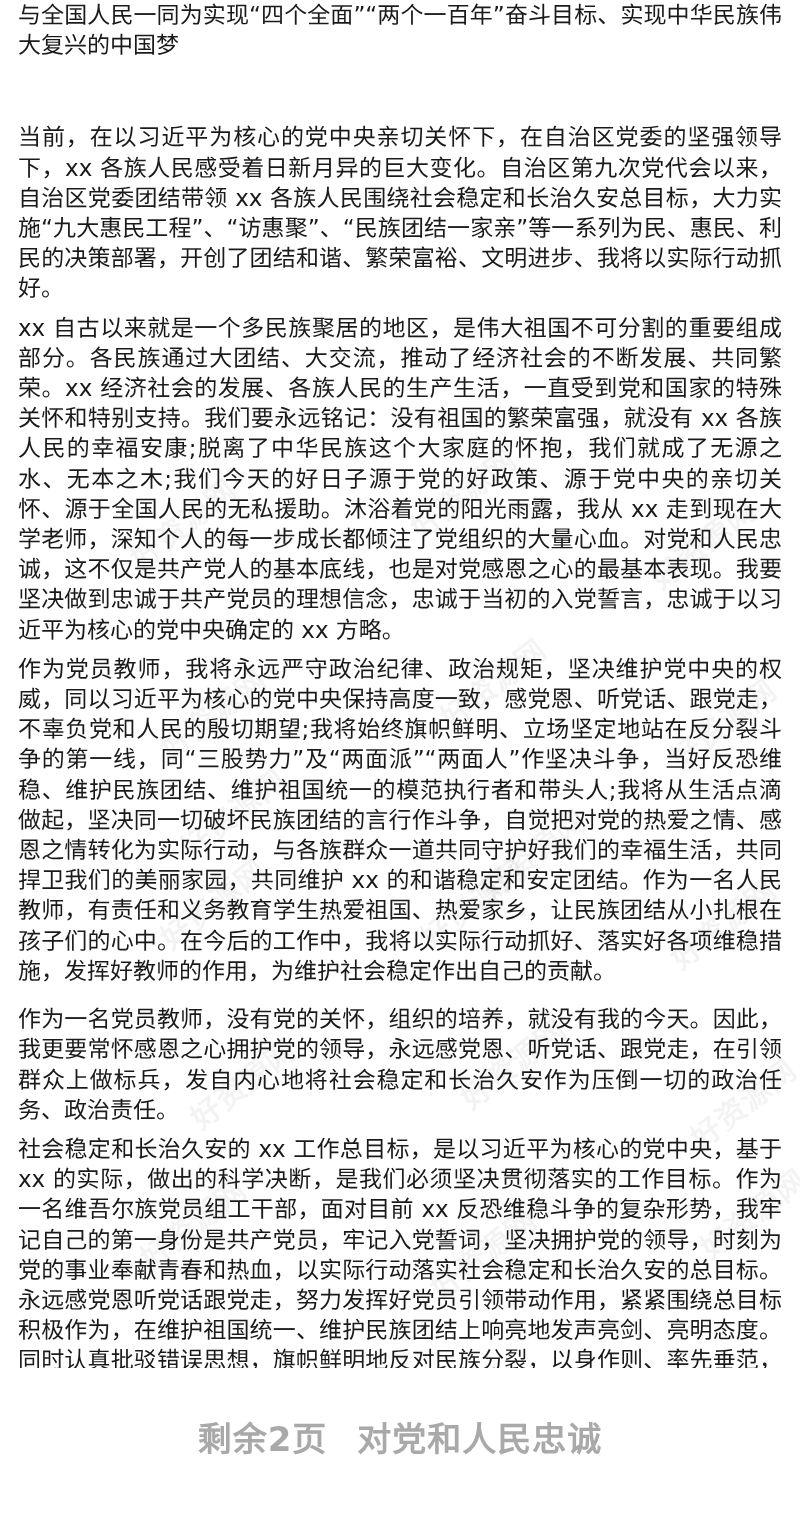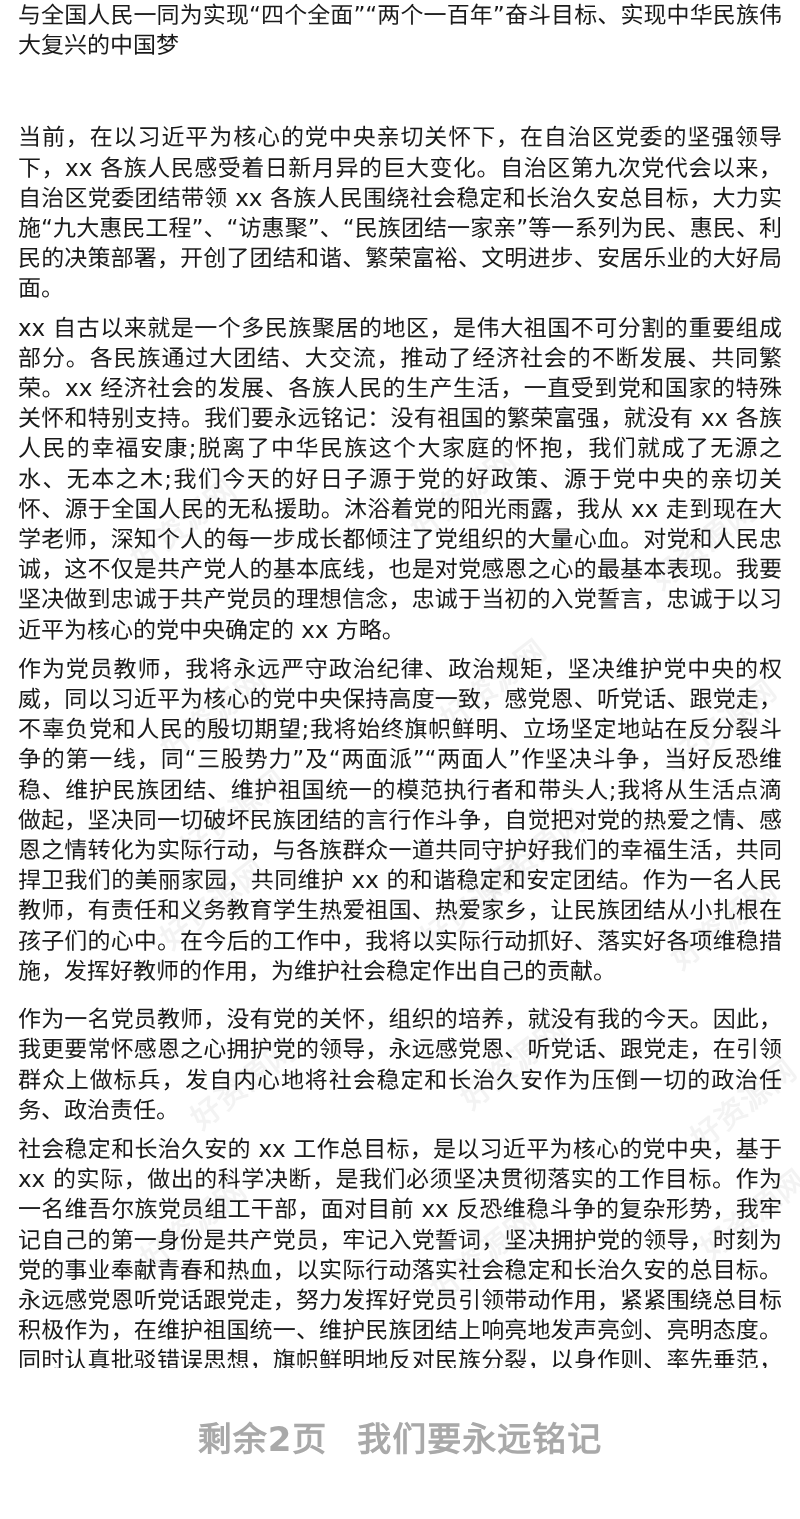--- a/index.html
+++ b/index.html
@@ -132,21 +132,21 @@
     <span class="watermark-mark" style="left:690px; top:1190px;">好资源网</span>
   </div>
 
   <div id="doc-body">
 
     <p class="para lead">与全国人民一同为实现“四个全面”“两个一百年”奋斗目标、实现中华民族伟大复兴的中国梦</p>
 
     <div class="spacer-block"></div>
 
 
-    <p class="para">当前，在以习近平为核心的党中央亲切关怀下，在自治区党委的坚强领导下，xx 各族人民感受着日新月异的巨大变化。自治区第九次党代会以来，自治区党委团结带领 xx 各族人民围绕社会稳定和长治久安总目标，大力实施“九大惠民工程”、“访惠聚”、“民族团结一家亲”等一系列为民、惠民、利民的决策部署，开创了团结和谐、繁荣富裕、文明进步、安居乐业的大好局面。</p>
+    <p class="para">当前，在以习近平为核心的党中央亲切关怀下，在自治区党委的坚强领导下，xx 各族人民感受着日新月异的巨大变化。自治区第九次党代会以来，自治区党委团结带领 xx 各族人民围绕社会稳定和长治久安总目标，大力实施“九大惠民工程”、“访惠聚”、“民族团结一家亲”等一系列为民、惠民、利民的决策部署，开创了团结和谐、繁荣富裕、文明进步、我将以实际行动抓好。</p>
 
     <div class="para-gap"></div>
 
     <p class="para">xx 自古以来就是一个多民族聚居的地区，是伟大祖国不可分割的重要组成部分。各民族通过大团结、大交流，推动了经济社会的不断发展、共同繁荣。xx 经济社会的发展、各族人民的生产生活，一直受到党和国家的特殊关怀和特别支持。我们要永远铭记：没有祖国的繁荣富强，就没有 xx 各族人民的幸福安康;脱离了中华民族这个大家庭的怀抱，我们就成了无源之水、无本之木;我们今天的好日子源于党的好政策、源于党中央的亲切关怀、源于全国人民的无私援助。沐浴着党的阳光雨露，我从 xx 走到现在大学老师，深知个人的每一步成长都倾注了党组织的大量心血。对党和人民忠诚，这不仅是共产党人的基本底线，也是对党感恩之心的最基本表现。我要坚决做到忠诚于共产党员的理想信念，忠诚于当初的入党誓言，忠诚于以习近平为核心的党中央确定的 xx 方略。</p>
 
     <div class="para-gap"></div>
 
     <p class="para">作为党员教师，我将永远严守政治纪律、政治规矩，坚决维护党中央的权威，同以习近平为核心的党中央保持高度一致，感党恩、听党话、跟党走，不辜负党和人民的殷切期望;我将始终旗帜鲜明、立场坚定地站在反分裂斗争的第一线，同“三股势力”及“两面派”“两面人”作坚决斗争，当好反恐维稳、维护民族团结、维护祖国统一的模范执行者和带头人;我将从生活点滴做起，坚决同一切破坏民族团结的言行作斗争，自觉把对党的热爱之情、感恩之情转化为实际行动，与各族群众一道共同守护好我们的幸福生活，共同捍卫我们的美丽家园，共同维护 xx 的和谐稳定和安定团结。作为一名人民教师，有责任和义务教育学生热爱祖国、热爱家乡，让民族团结从小扎根在孩子们的心中。在今后的工作中，我将以实际行动抓好、落实好各项维稳措施，发挥好教师的作用，为维护社会稳定作出自己的贡献。</p>
 
     <div class="para-gap"></div>
@@ -159,17 +159,17 @@
     <div class="para-gap"></div>
 
     <p class="para">社会稳定和长治久安的 xx 工作总目标，是以习近平为核心的党中央，基于 xx 的实际，做出的科学决断，是我们必须坚决贯彻落实的工作目标。作为一名维吾尔族党员组工干部，面对目前 xx 反恐维稳斗争的复杂形势，我牢记自己的第一身份是共产党员，牢记入党誓词，坚决拥护党的领导，时刻为党的事业奉献青春和热血，以实际行动落实社会稳定和长治久安的总目标。永远感党恩听党话跟党走，努力发挥好党员引领带动作用，紧紧围绕总目标积极作为，在维护祖国统一、维护民族团结上响亮地发声亮剑、亮明态度。同时认真批驳错误思想，旗帜鲜明地反对民族分裂，以身作则、率先垂范，以身许党许国报党报国，以担当精神、负责精神、奉献精神、牺牲精神，带动身边亲属和工作人员、带动各民族人民群众、带动更大范围人员，凝心聚力、振奋精神，全力以赴、攻坚克难，为实现 xx 社会稳定和长治久安总目标贡献更大力量。</p>
 
 
   </div>
 
   <div id="footer-banner">
     <div class="banner-text">
       <span class="banner-seg">剩余2页</span>
-      <span class="banner-seg">我们要永远铭记</span>
+      <span class="banner-seg">对党和人民忠诚</span>
     </div>
   </div>
 
 </div>
 
 </body></html>

